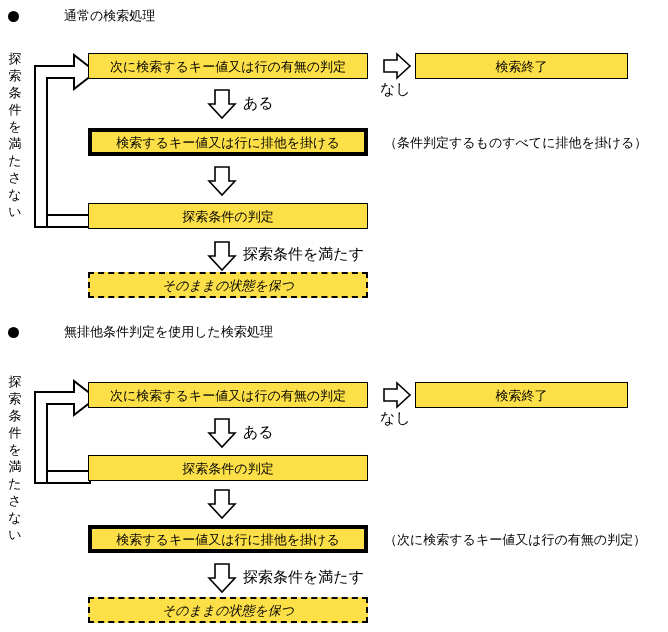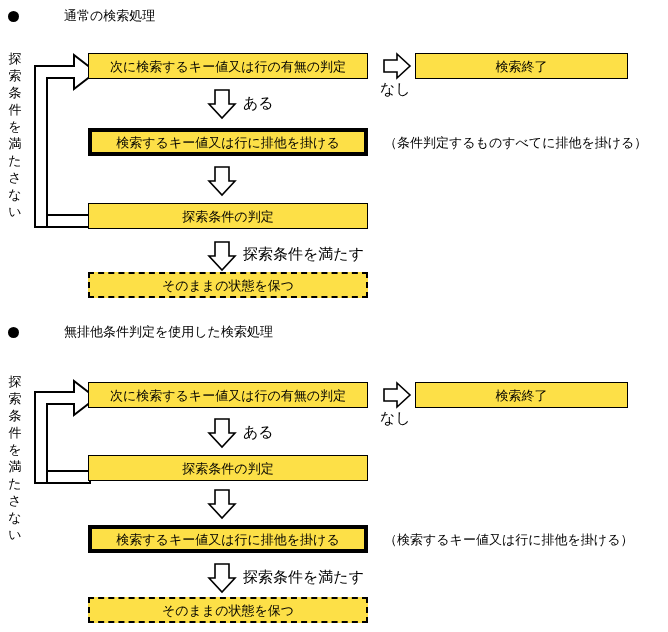--- a/index.html
+++ b/index.html
@@ -48,20 +48,21 @@
     box-sizing: border-box;
     text-align: right;
   }
   .box.bold {
     border: 4px solid #000;
   }
   .box.dashed {
     border: 1px dashed #000;
     border-width: 2px;
     border-style: dashed;
+    font-style: italic;
   }
 
   
   .label {
     font-size: 15px;
     line-height: 15px;
     white-space: nowrap;
   }
   .note {
     font-size: 13px;
@@ -211,21 +212,21 @@
 
 <div class="abs" style="left:207px; top:488px;">
   <svg width="30" height="32" viewBox="0 0 30 32">
     <path d="M 8 2 L 22 2 L 22 16 L 28 16 L 15 30 L 2 16 L 8 16 Z" fill="#ffffff" stroke="#000000" stroke-width="1.6" stroke-linejoin="miter"></path>
   </svg>
 </div>
 
 <div class="abs box bold" style="left:88px; top:525px; width:280px; height:28px;">
   <span>検索するキー値又は行に排他を掛ける</span>
 </div>
-<div class="abs note" style="left:384px; top:532px;">（検索するキー値又は行に排他を掛ける）</div>
+<div class="abs note" style="left:384px; top:532px;">（次に検索するキー値又は行の有無の判定）</div>
 
 <div class="abs" style="left:207px; top:562px;">
   <svg width="30" height="32" viewBox="0 0 30 32">
     <path d="M 8 2 L 22 2 L 22 16 L 28 16 L 15 30 L 2 16 L 8 16 Z" fill="#ffffff" stroke="#000000" stroke-width="1.6" stroke-linejoin="miter"></path>
   </svg>
 </div>
 <div class="abs label" style="left:243px; top:570px;">探索条件を満たす</div>
 
 <div class="abs box dashed" style="left:88px; top:597px; width:280px; height:26px;">
   <span>そのままの状態を保つ</span>

